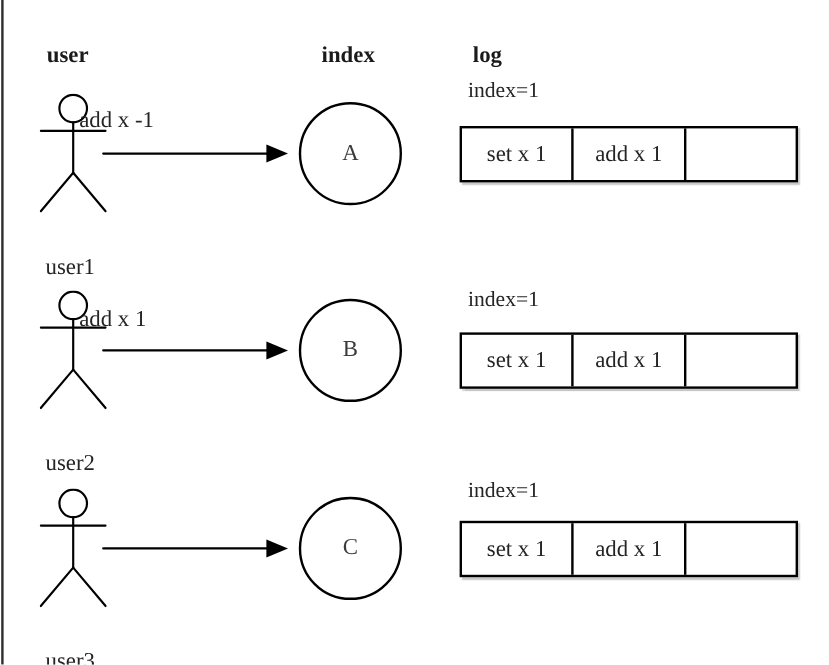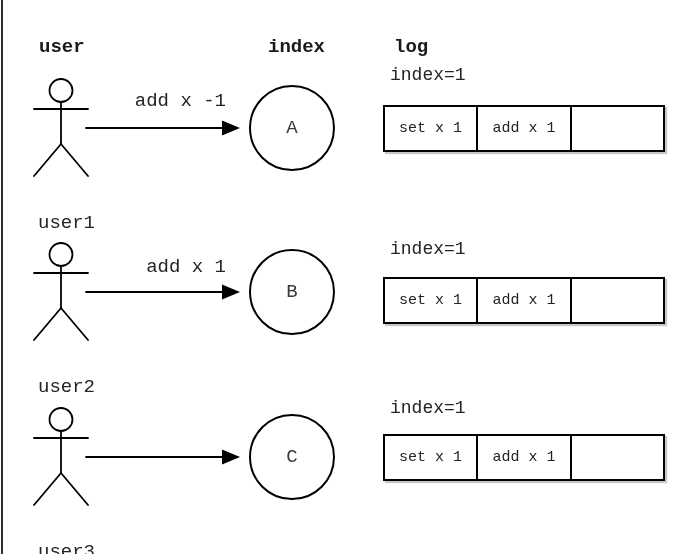--- a/index.html
+++ b/index.html
@@ -2,21 +2,21 @@
 <html><head>
 <meta charset="utf-8">
 <style>
   html, body { margin: 0; padding: 0; background: #ffffff; }
   #canvas {
     position: relative;
     width: 691px;
     height: 554px;
     background: #ffffff;
     overflow: hidden;
-    font-family: Liberation Mono, monospace;
+    font-family: Liberation Serif, serif;
     color: #242424;
   }
   .frame-left {
     position: absolute;
     left: 1px; top: 0;
     width: 2px; height: 554px;
     background: #2e2e2e;
   }
   .hdr {
     position: absolute;
@@ -47,21 +47,21 @@
     top: calc(var(--cy) + 64px);
     font-size: 19px;
     white-space: nowrap;
     margin-top: 20px;
   }
   .msg-label {
     position: absolute;
     left: 66px;
     top: var(--msg-top);
     width: 160px;
-    text-align: right;
+    text-align: left;
     font-size: 19px;
     white-space: nowrap;
   }
   .arrow {
     position: absolute;
     left: 84px;
     top: calc(var(--cy) - 12px);
     width: 158px; height: 24px;
   }
   .node-circle {
@@ -94,21 +94,21 @@
     box-sizing: border-box;
     border: 2px solid #000000;
     background: #ffffff;
     display: flex;
     box-shadow: 2px 2px 1px rgba(0,0,0,0.22);
   }
   .log-cell {
     display: flex;
     align-items: center;
     justify-content: center;
-    font-size: 15px;
+    font-size: 19px;
     white-space: nowrap;
     box-sizing: border-box;
   }
   .log-cell.c1 { width: 91px; }
   .log-cell.c2 { width: 94px; border-left: 2px solid #000000; }
   .log-cell.c3 { flex: 1;     border-left: 2px solid #000000; }
 
   svg .stroke {
     stroke: #000000;
     stroke-width: 1.8;

